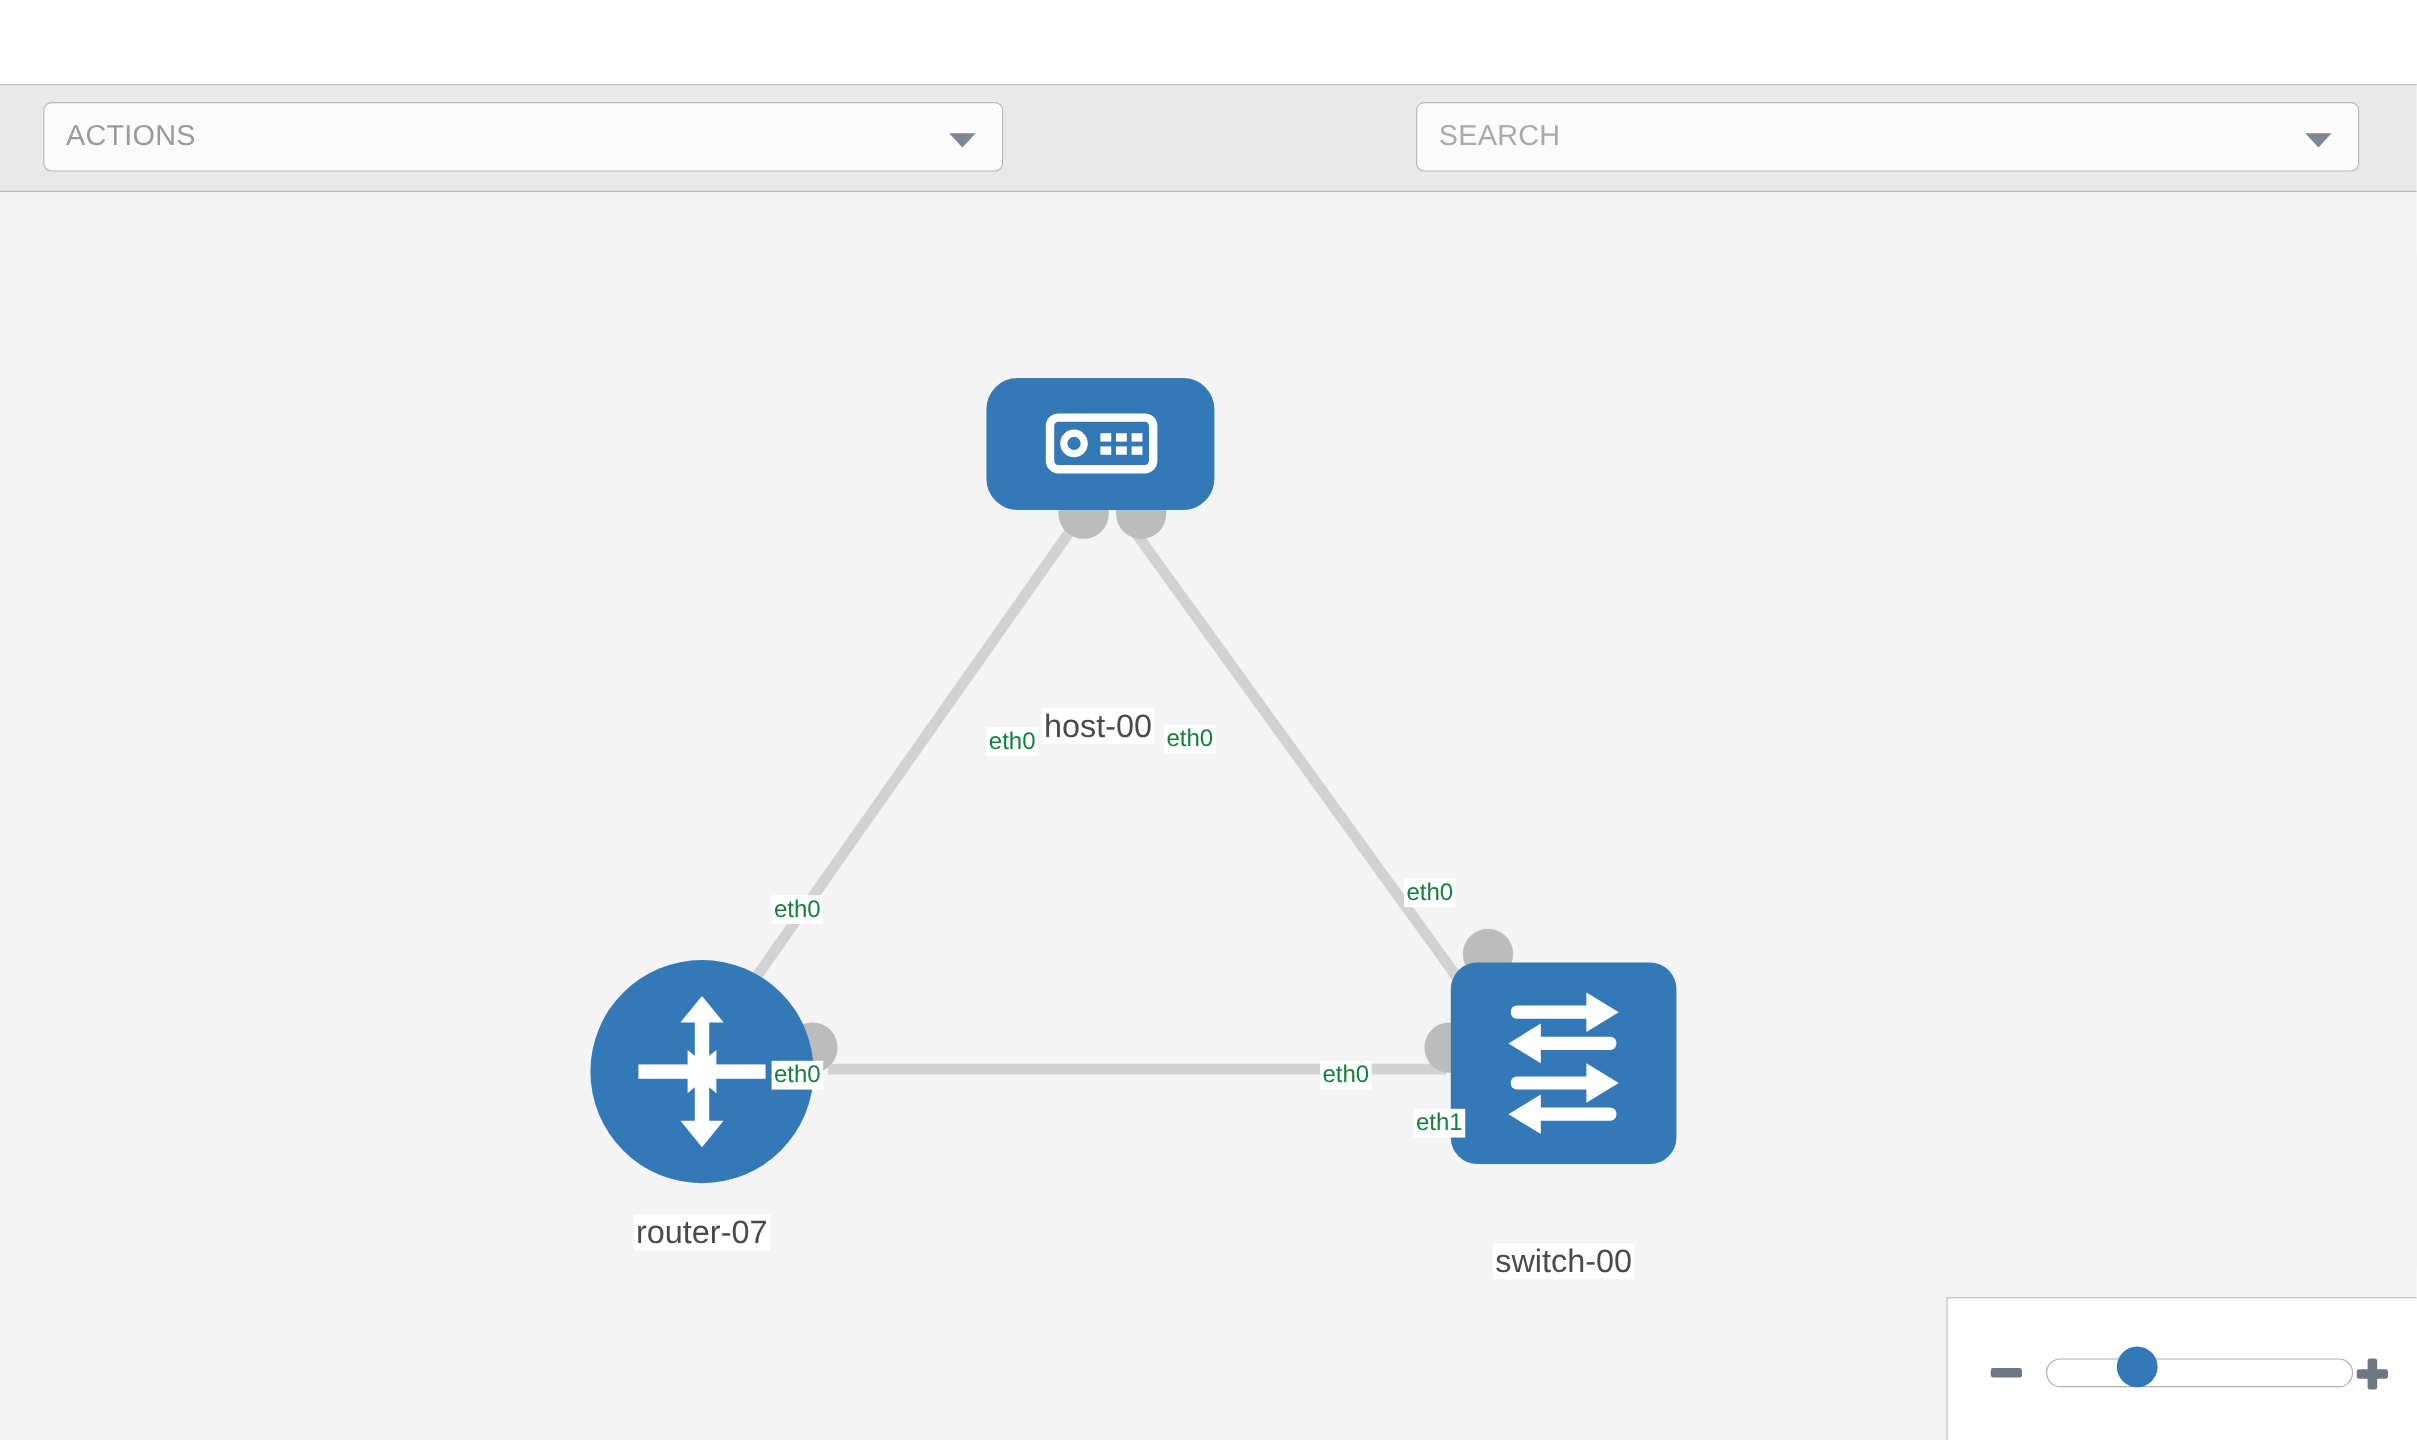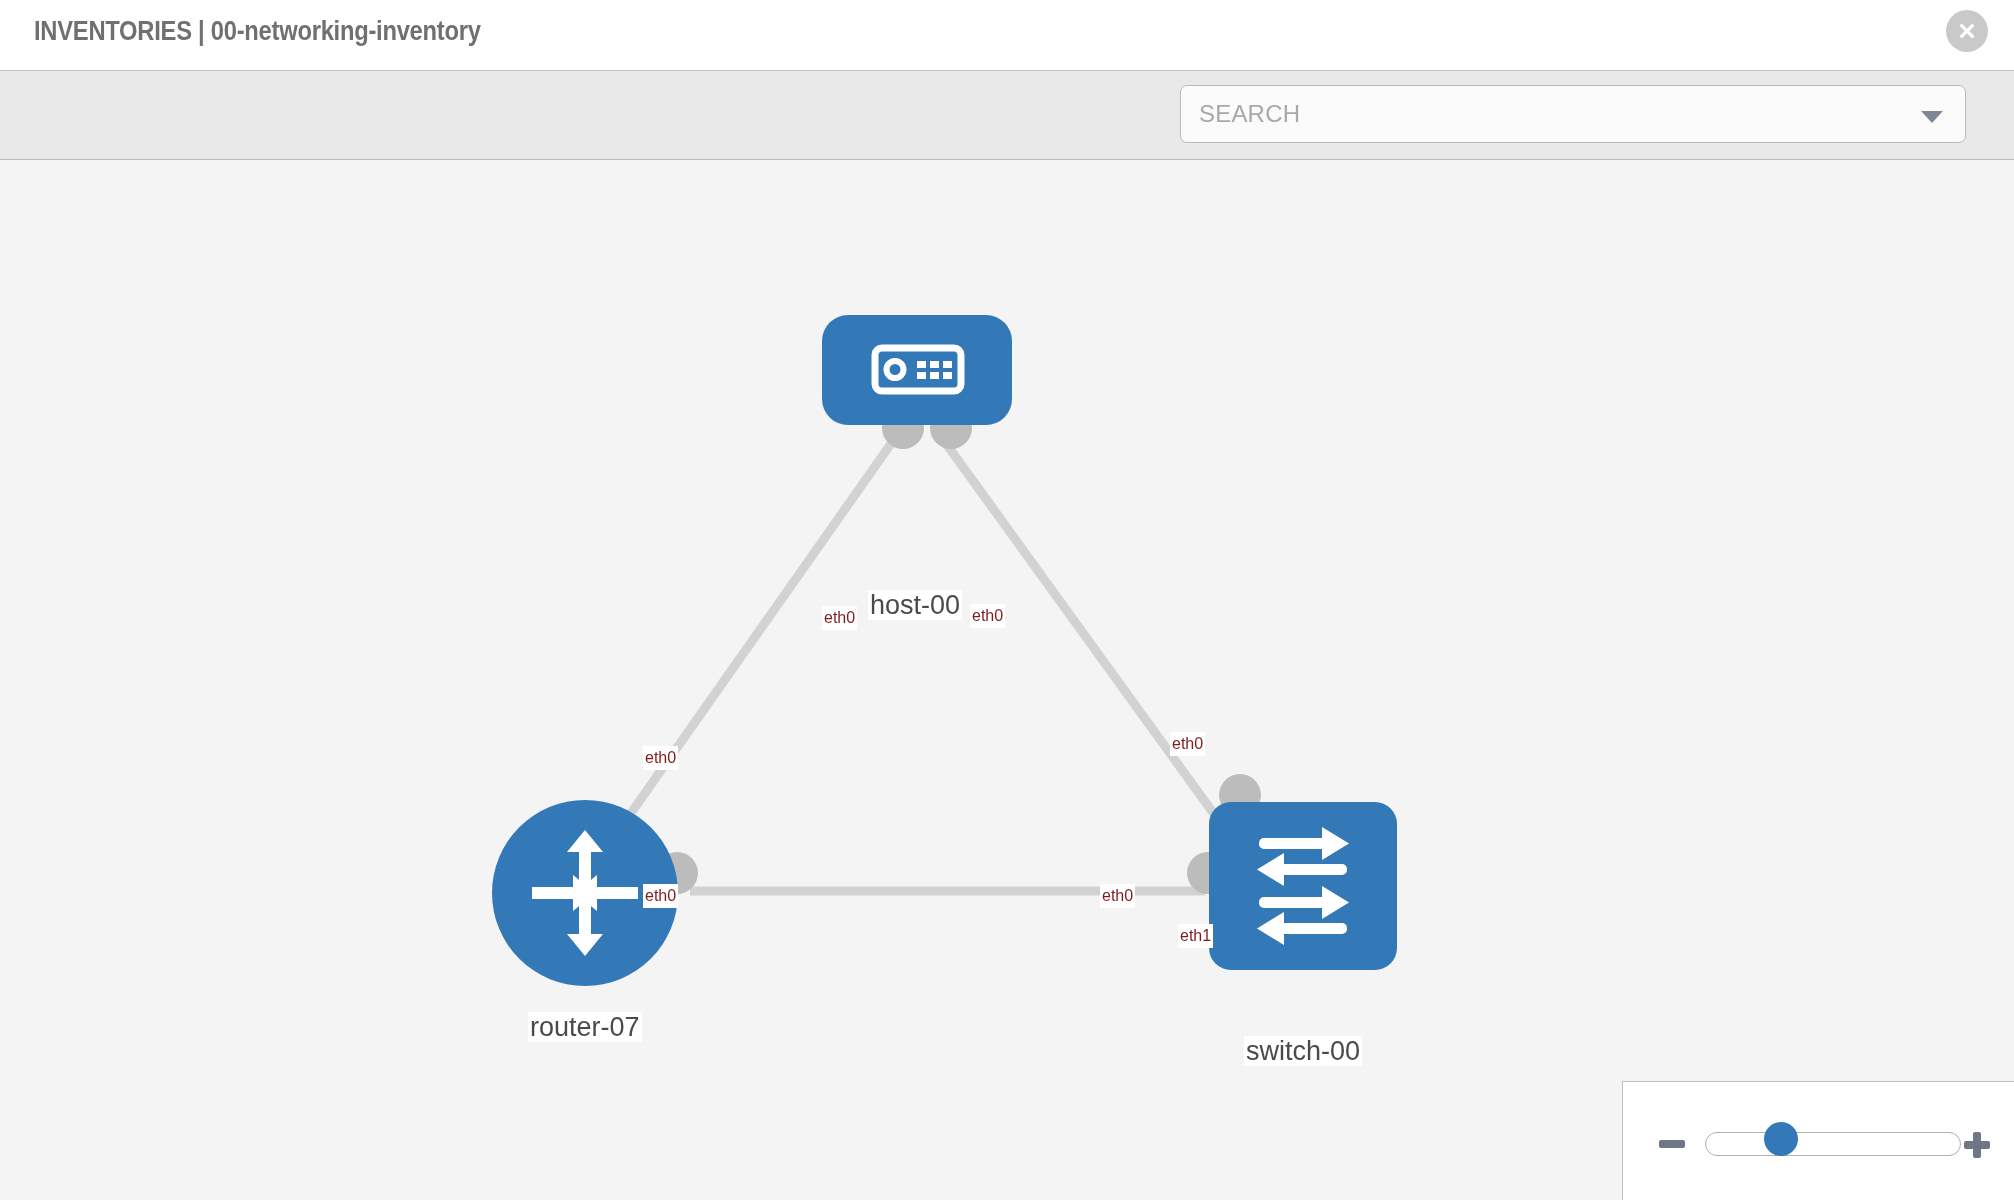--- a/index.html
+++ b/index.html
@@ -157,22 +157,22 @@
     font-size: 27px;
     color: #4a4a4a;
     background: #ffffff;
     white-space: nowrap;
     padding: 0 2px;
     line-height: 30px;
   }
 
   .iface-label {
     position: absolute;
-    font-size: 16px;
-    color: #7f1d1d;
+    font-size: 20px;
+    color: #15803d;
     background: #ffffff;
     white-space: nowrap;
     padding: 0 2px;
     line-height: 24px;
   }
 
   .connector {
     position: absolute;
     background: #bcbcbc;
     border-radius: 50%;
@@ -227,32 +227,27 @@
     border-radius: 50%;
     background: #3479b7;
     cursor: pointer;
   }
 </style>
 </head>
 <body>
 
 <div id="app">
 
-  <div class="header">
-    <div class="page-title">INVENTORIES | 00-networking-inventory</div>
-
-    <div class="close-btn">
-      <svg width="42" height="42" viewBox="0 0 42 42">
-        <path d="M13.5 15.8 L15.8 13.5 L21 18.7 L26.2 13.5 L28.5 15.8 L23.3 21 L28.5 26.2 L26.2 28.5 L21 23.3 L15.8 28.5 L13.5 26.2 L18.7 21 Z" fill="#ffffff"></path>
-      </svg>
-    </div>
-  </div>
 
   <div class="toolbar">
 
+    <div class="actions-select">
+      <span class="actions-label">ACTIONS</span>
+      <span class="caret"></span>
+    </div>
 
     <div class="tool-icon wrench">
       <svg width="46" height="46" viewBox="0 0 46 46">
         <path d="M33.5 7.5 a11 11 0 1 0 4.2 16.6 l-6.9 -3.0 l-2.0 -6.1 Z" fill="#7e8794" transform="rotate(-12 23 23)"></path>
         <rect x="7" y="29.5" width="22" height="7" rx="3.2" fill="#7e8794" transform="rotate(-42 18 33)"></rect>
         <circle cx="11" cy="35" r="3.4" fill="#7e8794"></circle>
       </svg>
     </div>
 
     <div class="tool-icon key">

